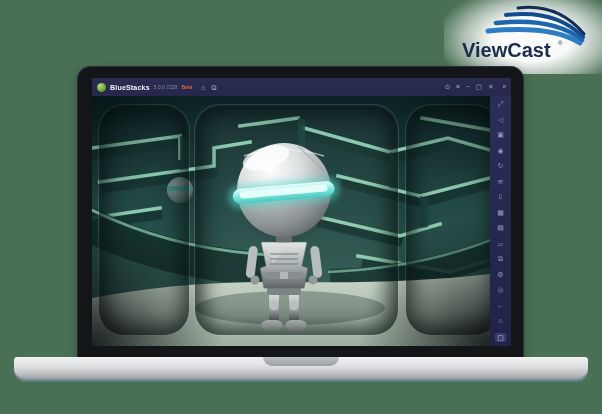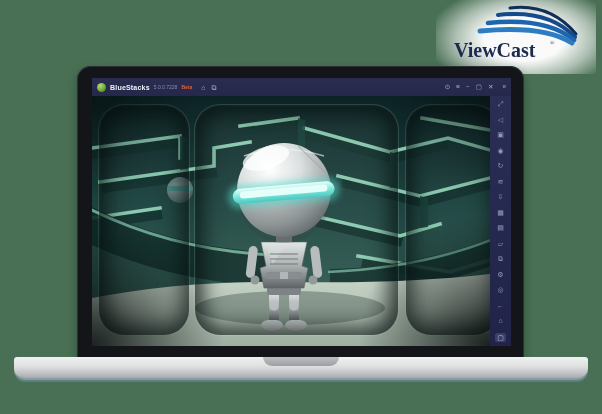--- a/index.html
+++ b/index.html
@@ -1,20 +1,20 @@
 <!DOCTYPE html>
 <html><head>
 <meta charset="utf-8">
 <style>
   html,body{margin:0;padding:0;}
   body{font-family:"Liberation Sans",sans-serif;}
   .page{position:relative;width:602px;height:414px;background:#497054;overflow:hidden;}
 
   
-  .brand{position:absolute;top:0px;right:16px;width:140px;height:64px;font-family:Liberation Serif, serif;}
+  .brand{position:absolute;top:0px;right:8px;width:140px;height:64px;}
   .brand-glow{position:absolute;inset:-10px;background:radial-gradient(ellipse at 55% 58%,rgba(255,255,255,.97) 32%,rgba(255,255,255,.55) 55%,rgba(255,255,255,0) 78%);}
   .brand svg{position:relative;}
 
   
   .laptop-screen{position:absolute;left:77px;top:66px;width:447px;height:295px;background:#131519;border-radius:14px 14px 5px 5px;box-shadow:inset 0 0 0 1px rgba(75,80,88,.45), 0 4px 10px rgba(10,20,14,.35);}
   .laptop-base{position:absolute;left:14px;top:357px;width:574px;height:21px;background:linear-gradient(180deg,#f1f2f2 0%,#dddfe0 45%,#c2c4c5 75%,#a7aaac 100%);border-radius:3px 3px 11px 11px;border-bottom:2px solid #8a99a3;box-shadow:0 2px 1px rgba(120,160,195,.4);}
   .laptop-notch{position:absolute;left:50%;transform:translateX(-50%);top:0;width:76px;height:9px;background:linear-gradient(180deg,#bdbfc1,#9da0a2);border-radius:0 0 9px 9px;}
 
   
   .display{position:absolute;left:15px;top:12px;width:419px;height:268px;background:#0d0f14;}

